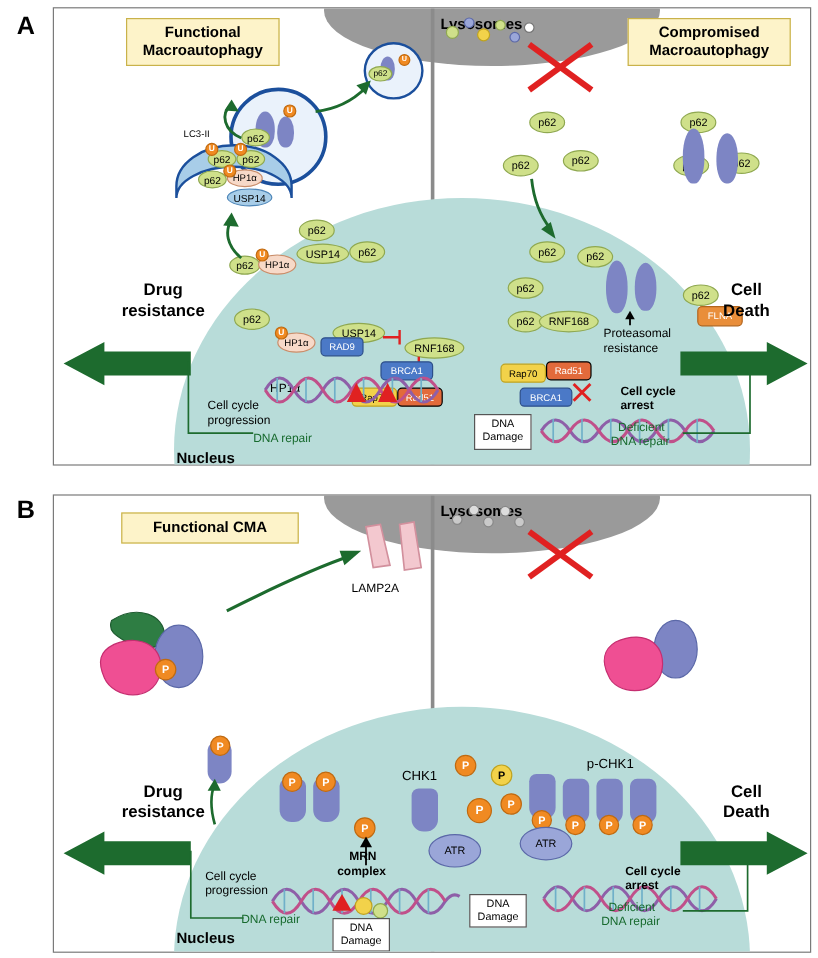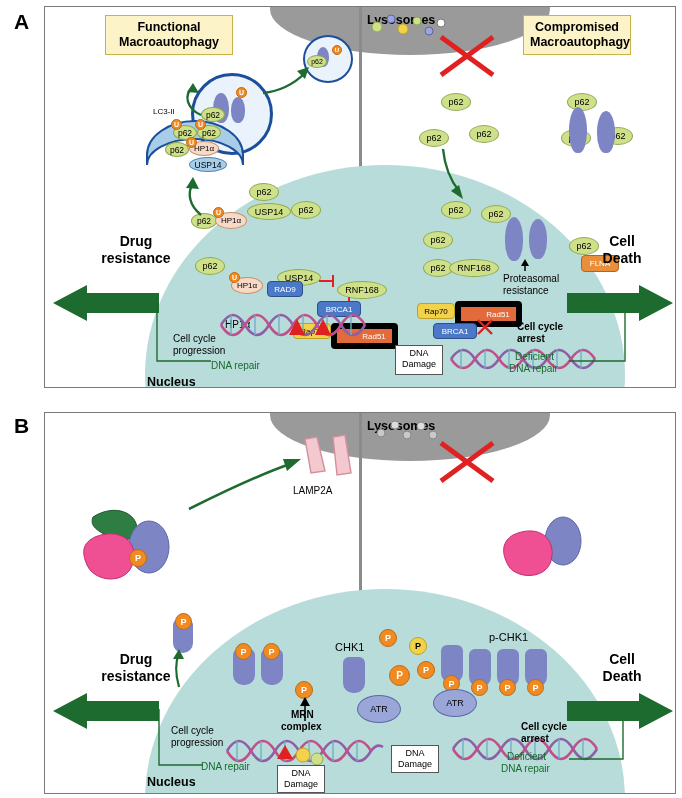--- a/index.html
+++ b/index.html
@@ -52,21 +52,21 @@
 
   .hp1{position:absolute;background:#f7d9c8;border:1px solid #c98d6a;border-radius:50%;
        font-size:8px;color:#000;display:flex;align-items:center;justify-content:center;}
   .rad9{position:absolute;background:#4b79c7;color:#fff;font-size:8px;border-radius:4px;
         display:flex;align-items:center;justify-content:center;border:1px solid #2d4f8a;}
   .rap70{position:absolute;background:#f2d24a;color:#000;font-size:8px;border-radius:4px;
         display:flex;align-items:center;justify-content:center;border:1px solid #bfa320;}
   .brca1{position:absolute;background:#4b79c7;color:#fff;font-size:8px;border-radius:4px;
         display:flex;align-items:center;justify-content:center;border:1px solid #2d4f8a;}
   .rad51{position:absolute;background:#e26a3b;color:#fff;font-size:8px;border-radius:4px;
-        display:flex;align-items:center;justify-content:center;border:6px solid #000000;padding-left:19px;}
+        display:flex;align-items:center;justify-content:center;border:1px solid #000000;}
   .flna{position:absolute;background:#e98e3a;color:#fff;font-size:8px;border-radius:4px;
         display:flex;align-items:center;justify-content:center;border:1px solid #b3651d;}
   .vesicle{position:absolute;border:3px solid #1b4f9c;border-radius:50%;background:#eaf2fb;}
   .redx{position:absolute;}
   .dna{position:absolute;}
   .chk1{position:absolute;background:#7d85c4;border-radius:6px 6px 10px 10px;}
   .atr{position:absolute;background:#9aa6d8;border:1px solid #5b68a8;border-radius:50%;
        font-size:9px;color:#000;display:flex;align-items:center;justify-content:center;}
   .lamp{position:absolute;}
 </style>
@@ -78,21 +78,21 @@
 
   <div class="lyso" style="left:225px;top:-44px;width:280px;height:92px;"></div>
   <div class="lyso-title" style="left:322px;top:6px;">Lysosomes</div>
 
   <div class="divider" style="left:314px;top:0;height:380px;"></div>
 
   <div class="titlebox" style="left:60px;top:8px;width:128px;height:40px;">
     <span>Functional</span><br>
     <span>Macroautophagy</span>
   </div>
-  <div class="titlebox" style="left:478px;top:8px;width:108px;height:40px;">
+  <div class="titlebox" style="left:478px;top:8px;width:136px;height:40px;">
     <span>Compromised</span><br>
     <span>Macroautophagy</span>
   </div>
 
   <div class="nucleus" style="left:100px;top:158px;width:480px;height:420px;"></div>
 
   <div class="nucleus-label" style="left:102px;top:368px;">Nucleus</div>
 
   <svg class="redx" style="left:392px;top:26px;" width="60" height="46">
     <line x1="4" y1="4" x2="56" y2="42" stroke="#e02121" stroke-width="5"></line>
@@ -282,20 +282,23 @@
 </div>
 
 <div class="panel-letter" id="letterB">B</div>
 <div class="panel" id="panelB">
 
   <div class="lyso" style="left:225px;top:-44px;width:280px;height:92px;"></div>
   <div class="lyso-title" style="left:322px;top:6px;">Lysosomes</div>
 
   <div class="divider" style="left:314px;top:0;height:380px;"></div>
 
+  <div class="titlebox" style="left:56px;top:14px;width:148px;height:26px;">
+    <span>Functional CMA</span>
+  </div>
 
   <div class="nucleus" style="left:100px;top:176px;width:480px;height:420px;"></div>
   <div class="nucleus-label" style="left:102px;top:362px;">Nucleus</div>
 
   <svg class="redx" style="left:392px;top:26px;" width="60" height="46">
     <line x1="4" y1="4" x2="56" y2="42" stroke="#e02121" stroke-width="5"></line>
     <line x1="56" y1="4" x2="4" y2="42" stroke="#e02121" stroke-width="5"></line>
   </svg>
 
   <svg class="lamp" style="left:258px;top:10px;" width="80" height="56">

